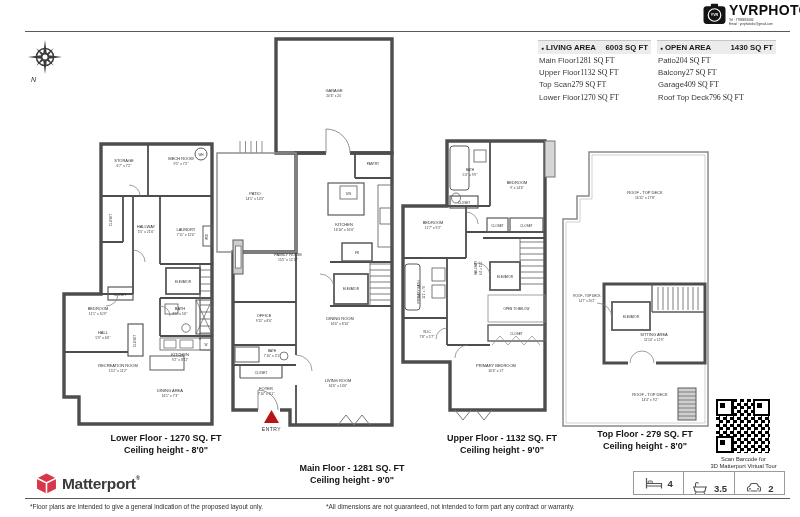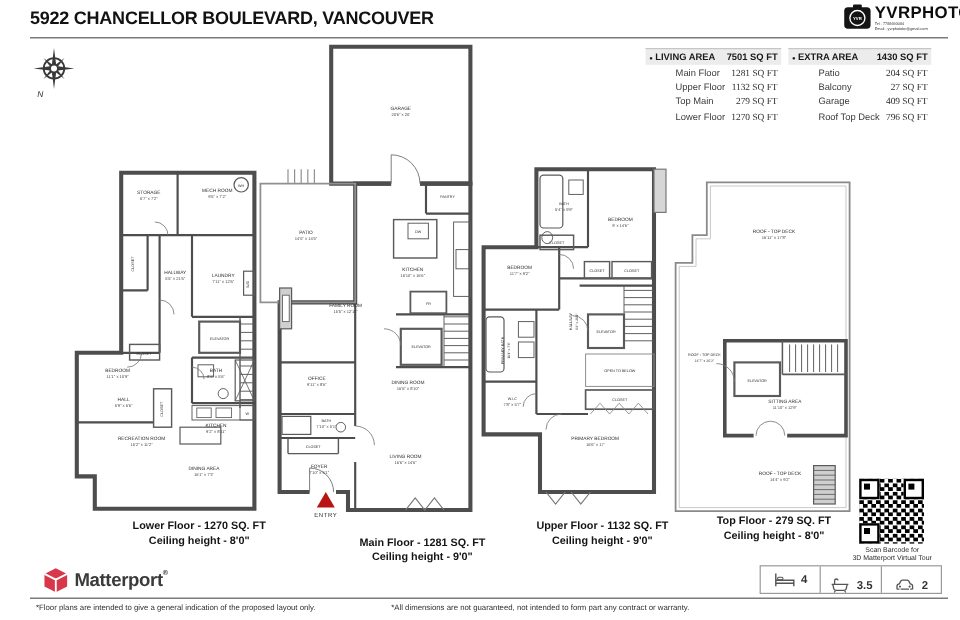--- a/index.html
+++ b/index.html
@@ -11,21 +11,21 @@
   
   #vendor{left:703px;top:3px;display:flex;gap:3px;align-items:flex-start;}
   #vendor .vtxt{line-height:1;}
   #vendor .vname{font-size:14px;font-weight:bold;color:#0c0c0c;letter-spacing:.3px;}
   #vendor .vsmall{font-size:3.2px;color:#333;margin-top:1.5px;}
   
   .atable{width:118px;font-size:7.8px;}
   .ahead{display:flex;justify-content:space-between;align-items:center;background:#ececec;
          border-top:1px solid #c6c6c6;font-weight:bold;padding:2px 3px;color:#191919;}
   .ahead .blt{font-size:5px;margin-right:2px;}
-  .arow{display:flex;justify-content:space-between;padding:1.7px 3px 1.7px 1px;color:#3a3a3a;margin-left:24px;}
+  .arow{display:flex;padding:1.7px 3px 1.7px 1px;color:#3a3a3a;}
   .arow .v{color:#2d2d2d;font-family:Liberation Serif, serif;}
   
   svg text{font-family:"Liberation Sans",sans-serif;fill:#2e2e2e;text-anchor:middle;}
   .rn{font-size:4px;}
   .rd{font-size:3.4px;fill:#3d3d3d;}
   .rs{font-size:3.1px;}
   .cap{font-weight:bold;font-size:9px;line-height:11.5px;text-align:center;color:#141414;}
   
   #qr{left:716px;top:399px;width:54px;height:54px;background:
       repeating-conic-gradient(#000 0% 25%, #fff 0% 50%);background-size:7px 7px;}
@@ -40,21 +40,20 @@
   .scell{flex:1;display:flex;align-items:center;justify-content:center;gap:5px;}
   .scell + .scell{border-left:1px solid #9a9a9a;align-items:flex-end;}
   .snum{font-size:9.5px;font-weight:600;color:#333;}
   .note{font-size:6.5px;color:#2f2f2f;}
 </style>
 </head>
 <body>
 
 <div id="page">
 
-  <div id="title" class="abs">5922 CHANCELLOR BOULEVARD, VANCOUVER</div>
   <div class="abs rule" style="left:25px;top:31px;width:765px;"></div>
 
   <div id="vendor" class="abs">
     <svg width="23" height="23" viewBox="0 0 22 22">
       <rect x="0.5" y="3" width="21" height="17" rx="3" fill="#141414"></rect>
       <rect x="7.5" y="0.8" width="7" height="4" rx="1" fill="#141414"></rect>
       <circle cx="11" cy="11.5" r="6" fill="none" stroke="#fff" stroke-width="1.1"></circle>
       <text x="11" y="12.8" style="font-size:3.4px;fill:#fff;font-weight:bold">YVR</text>
     </svg>
     <div class="vtxt">
@@ -72,43 +71,43 @@
     </g>
     <polygon points="20,2 22.3,20 20,38 17.7,20" fill="#3a3a3a"></polygon>
     <polygon points="2,20 20,17.7 38,20 20,22.3" fill="#3a3a3a"></polygon>
     <circle cx="20" cy="20" r="3.4" fill="#fff" stroke="#3a3a3a" stroke-width="1.5"></circle>
   </svg>
   <div class="abs" style="left:31px;top:76px;font-size:7px;font-style:italic;color:#2e2e2e;">N</div>
 
   <div class="abs atable" style="left:538px;top:40px;width:113px;">
     <div class="ahead">
       <span><span class="blt">●</span><span>LIVING AREA</span></span>
-      <span>7501 SQ FT</span>
+      <span>6003 SQ FT</span>
     </div>
     <div class="arow">
         <span>Main Floor</span>
         <span class="v">1281 SQ FT</span>
       </div>
     <div class="arow">
         <span>Upper Floor</span>
         <span class="v">1132 SQ FT</span>
       </div>
     <div class="arow">
-        <span>Top Main</span>
+        <span>Top Scan</span>
         <span class="v">279 SQ FT</span>
       </div>
     <div class="arow">
         <span>Lower Floor</span>
         <span class="v">1270 SQ FT</span>
       </div>
   </div>
 
   <div class="abs atable" style="left:657px;top:40px;width:119px;">
     <div class="ahead">
-      <span><span class="blt">●</span><span>EXTRA AREA</span></span>
+      <span><span class="blt">●</span><span>OPEN AREA</span></span>
       <span>1430 SQ FT</span>
     </div>
     <div class="arow">
         <span>Patio</span>
         <span class="v">204 SQ FT</span>
       </div>
     <div class="arow">
         <span>Balcony</span>
         <span class="v">27 SQ FT</span>
       </div>
@@ -300,21 +299,21 @@
     <text class="rn" x="654" y="336">SITTING AREA</text>
     <text class="rd" x="654" y="341">11'10" x 12'9"</text>
     <text class="rn" x="650" y="396">ROOF - TOP DECK</text>
     <text class="rd" x="650" y="401">14'4" x 9'2"</text>
   </svg>
 
   <div class="abs cap" style="left:75px;top:433px;width:182px;">
     <div>Lower Floor - 1270 SQ. FT</div>
     <div>Ceiling height - 8'0"</div>
   </div>
-  <div class="abs cap" style="left:258px;top:447px;width:188px;">
+  <div class="abs cap" style="left:258px;top:463px;width:188px;">
     <div>Main Floor - 1281 SQ. FT</div>
     <div>Ceiling height - 9'0"</div>
   </div>
   <div class="abs cap" style="left:408px;top:433px;width:188px;">
     <div>Upper Floor - 1132 SQ. FT</div>
     <div>Ceiling height - 9'0"</div>
   </div>
   <div class="abs cap" style="left:551px;top:429px;width:188px;">
     <div>Top Floor - 279 SQ. FT</div>
     <div>Ceiling height - 8'0"</div>

